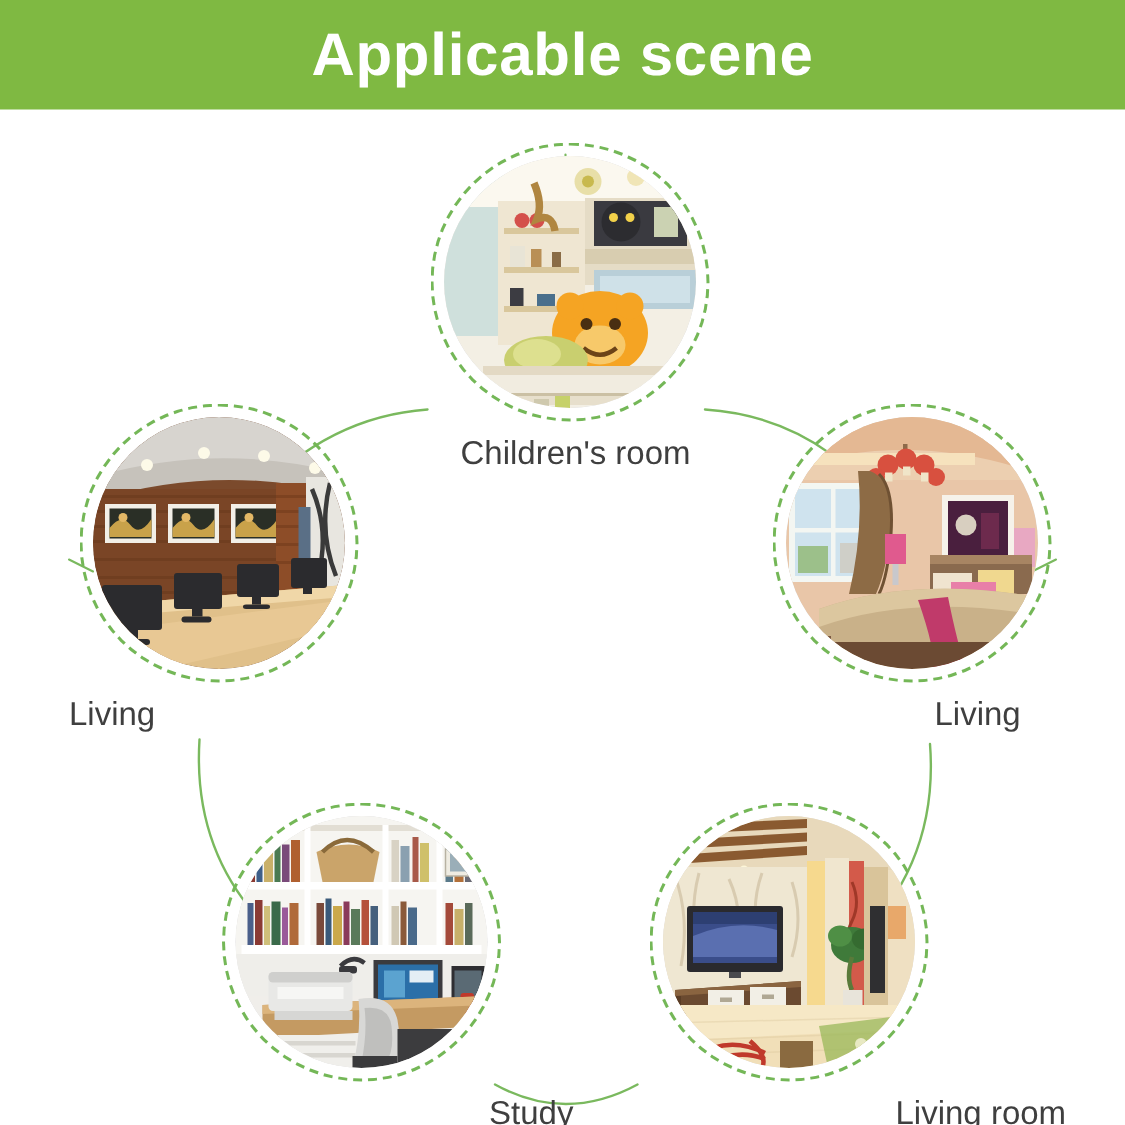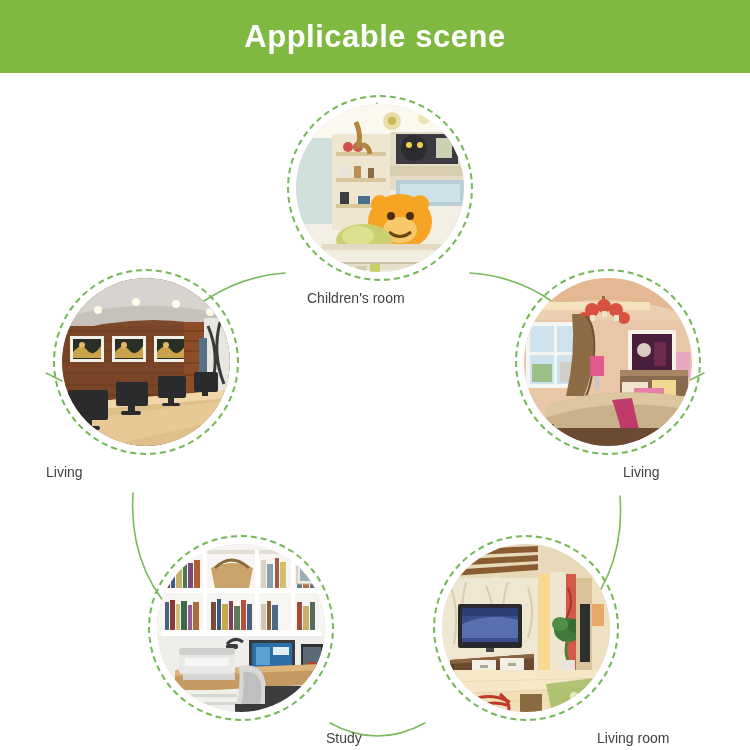--- a/index.html
+++ b/index.html
@@ -13,21 +13,21 @@
   #stage{position:relative;width:750px;height:750px;overflow:hidden;background:#fff;}
 
   
   #banner{
     position:absolute;left:0;top:0;width:750px;height:73px;
     background:#7fb942;
     display:flex;align-items:center;justify-content:center;
   }
   #banner-title{
     color:#ffffff;
-    font-size:31px;
+    font-size:40px;
     font-weight:bold;
     letter-spacing:0.5px;
     line-height:1;
     font-family:"Liberation Sans", sans-serif;
   }
 
   
   #diagram{position:absolute;left:0;top:73px;width:750px;height:677px;}
   #connector-svg{position:absolute;left:0;top:0;width:750px;height:677px;}
 
@@ -43,21 +43,21 @@
     position:absolute;
     border-radius:50%;
     overflow:hidden;
     box-sizing:border-box;
     background:#ddd;
   }
   .photo svg{display:block;width:100%;height:100%;}
   .node-label{
     position:absolute;
     color:#3f3f3f;
-    font-size:14px;
+    font-size:22px;
     white-space:nowrap;
     font-family:"Liberation Sans", sans-serif;
     line-height:1;
   }
 
   
   #center-title{
     position:absolute;
     left:0;width:750px;
     top:340px;

